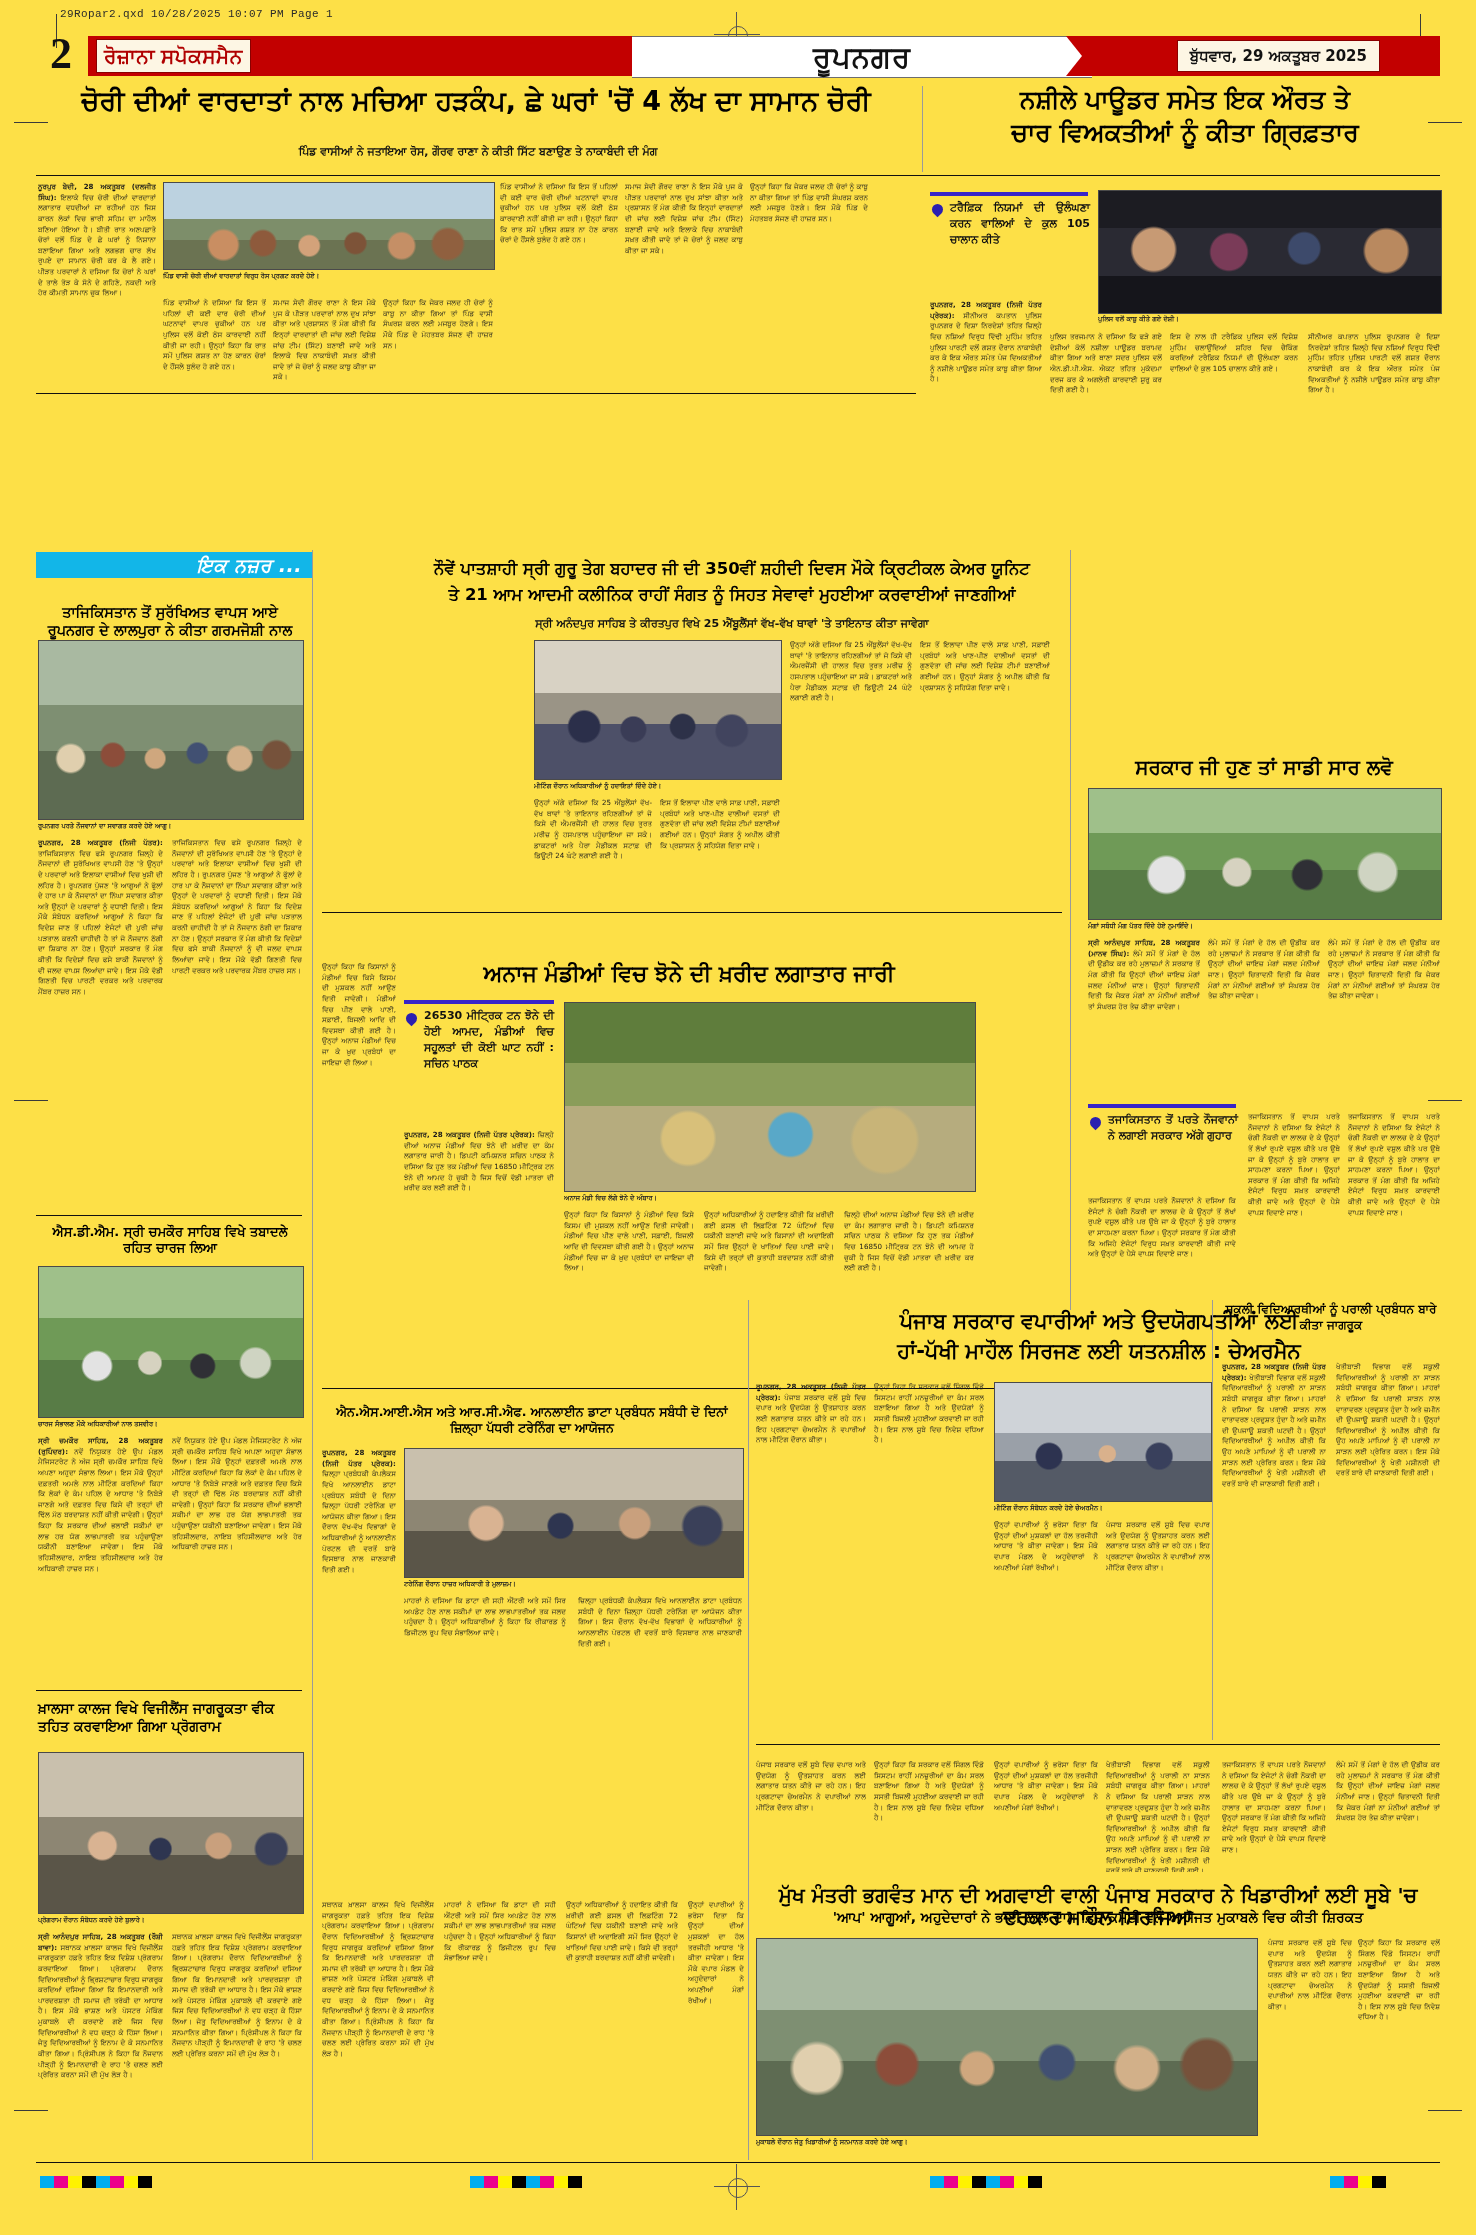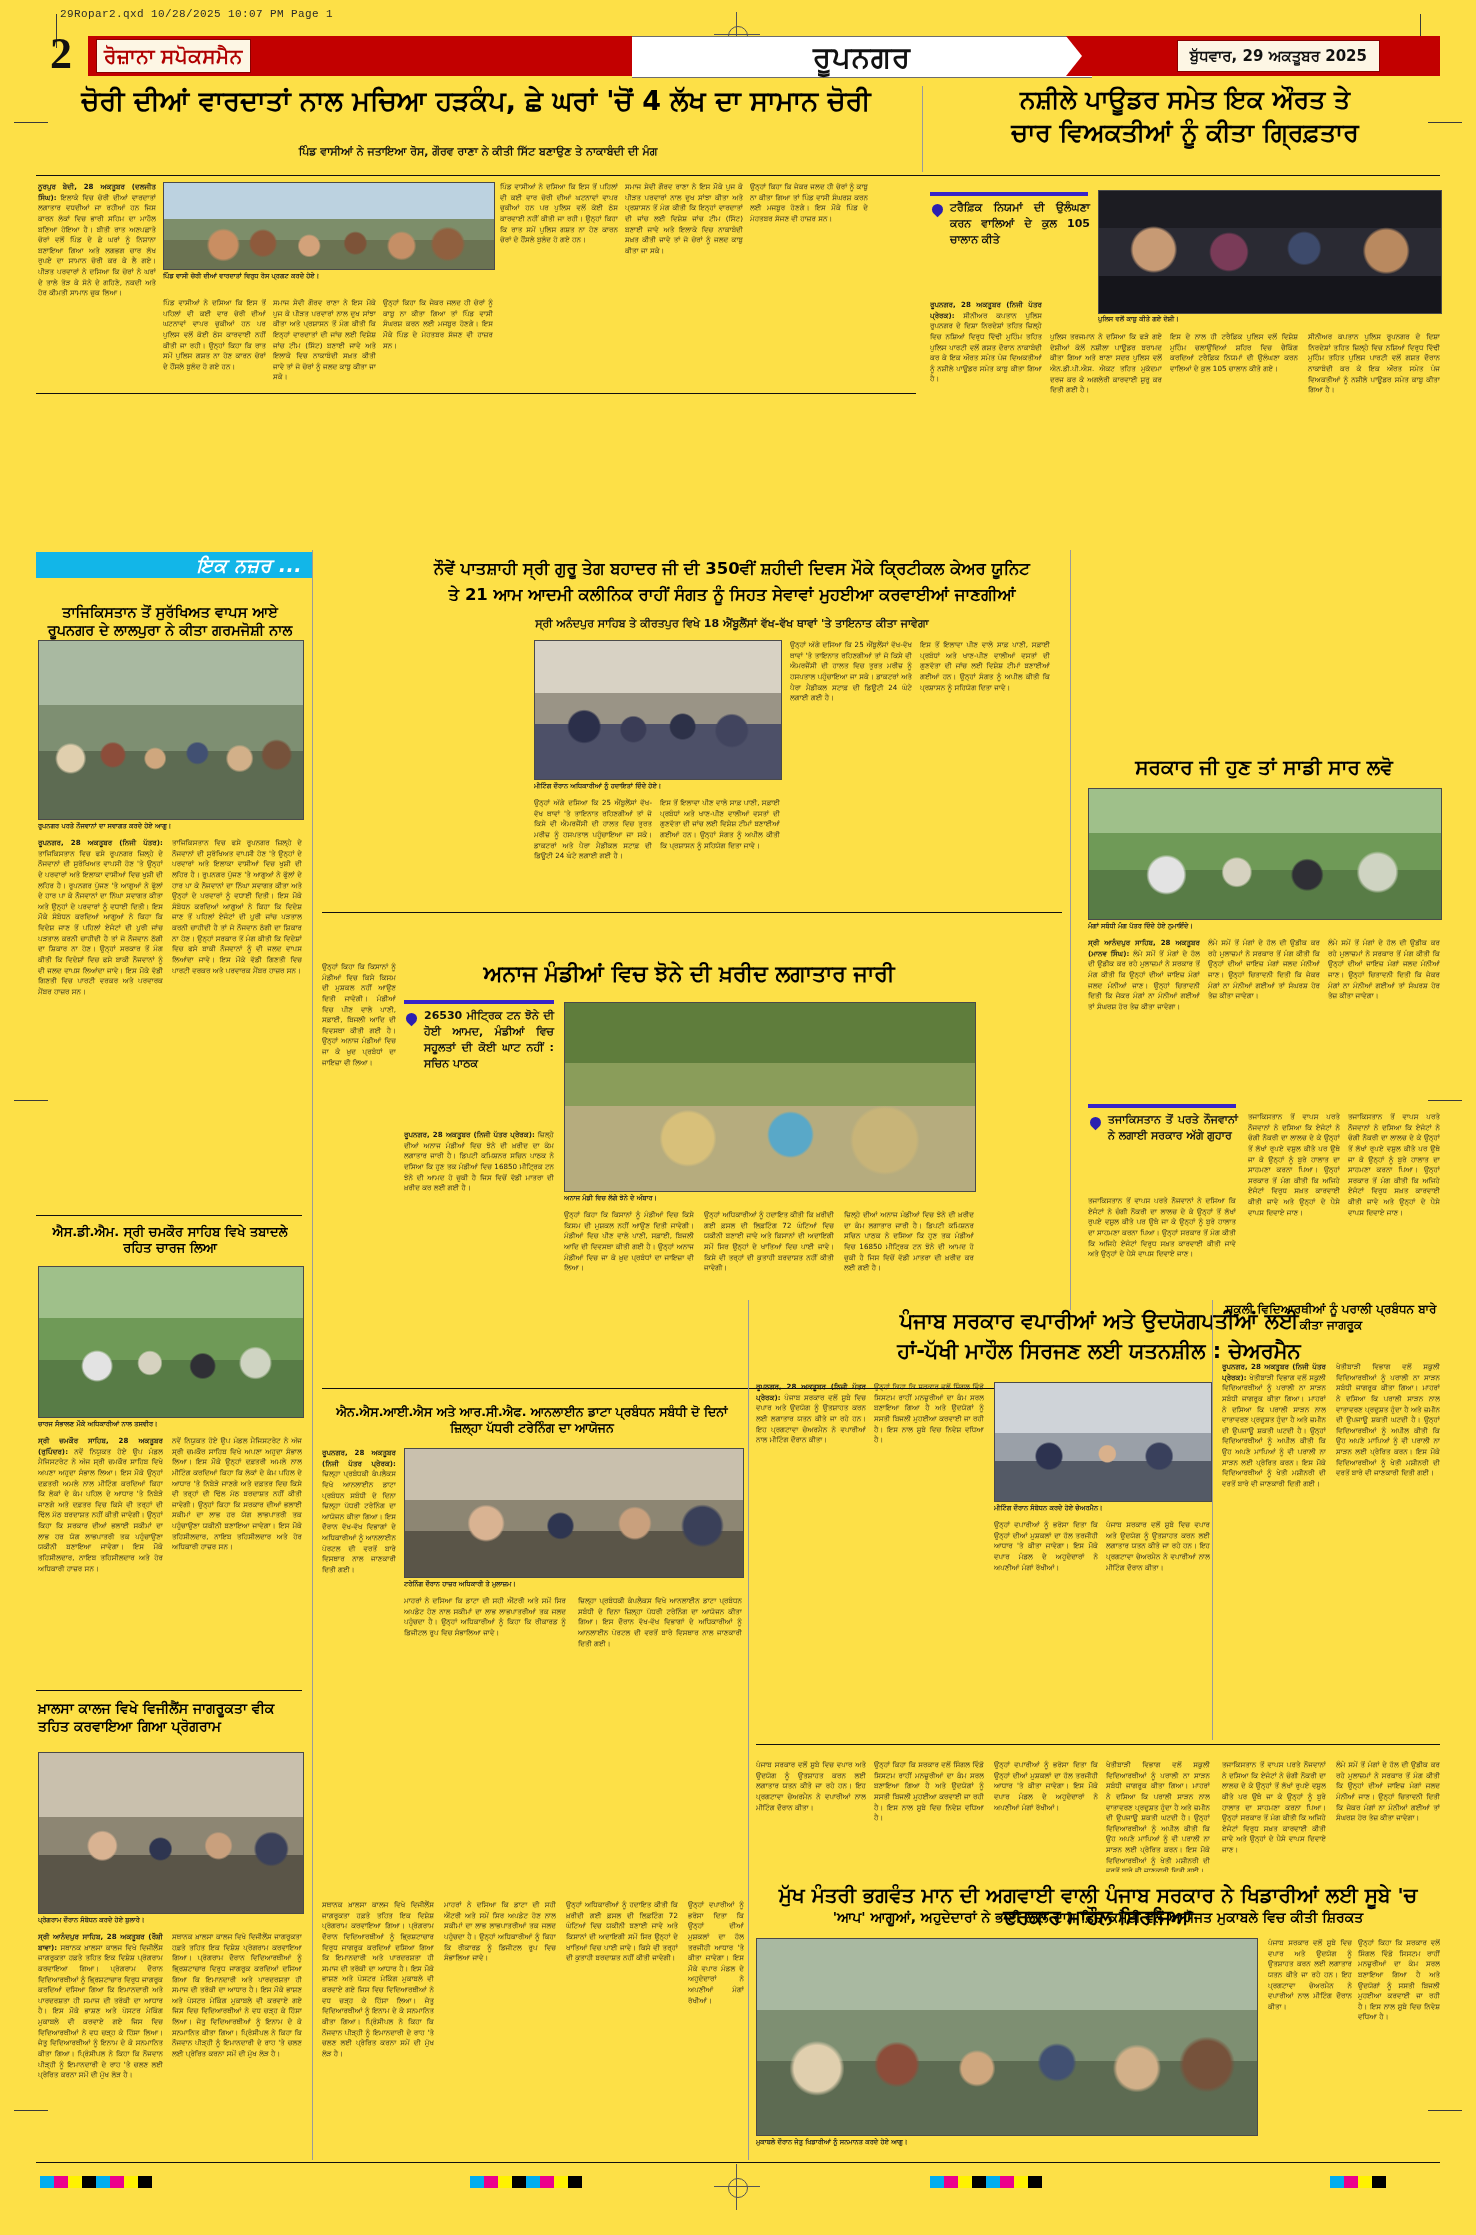--- a/index.html
+++ b/index.html
@@ -284,21 +284,21 @@
   <div class="body" style="left:38px;top:1932px;width:125px;height:222px;">
     <span class="lead">ਸ੍ਰੀ ਆਨੰਦਪੁਰ ਸਾਹਿਬ, 28 ਅਕਤੂਬਰ (ਰੌਸ਼ੀ ਬਾਵਾ):</span>
     <span>ਸਥਾਨਕ ਖ਼ਾਲਸਾ ਕਾਲਜ ਵਿਖੇ ਵਿਜੀਲੈਂਸ ਜਾਗਰੂਕਤਾ ਹਫ਼ਤੇ ਤਹਿਤ ਇਕ ਵਿਸ਼ੇਸ਼ ਪ੍ਰੋਗਰਾਮ ਕਰਵਾਇਆ ਗਿਆ। ਪ੍ਰੋਗਰਾਮ ਦੌਰਾਨ ਵਿਦਿਆਰਥੀਆਂ ਨੂੰ ਭ੍ਰਿਸ਼ਟਾਚਾਰ ਵਿਰੁਧ ਜਾਗਰੂਕ ਕਰਦਿਆਂ ਦਸਿਆ ਗਿਆ ਕਿ ਇਮਾਨਦਾਰੀ ਅਤੇ ਪਾਰਦਰਸ਼ਤਾ ਹੀ ਸਮਾਜ ਦੀ ਤਰੱਕੀ ਦਾ ਆਧਾਰ ਹੈ। ਇਸ ਮੌਕੇ ਭਾਸ਼ਣ ਅਤੇ ਪੋਸਟਰ ਮੇਕਿੰਗ ਮੁਕਾਬਲੇ ਵੀ ਕਰਵਾਏ ਗਏ ਜਿਸ ਵਿਚ ਵਿਦਿਆਰਥੀਆਂ ਨੇ ਵਧ ਚੜ੍ਹ ਕੇ ਹਿੱਸਾ ਲਿਆ। ਜੇਤੂ ਵਿਦਿਆਰਥੀਆਂ ਨੂੰ ਇਨਾਮ ਦੇ ਕੇ ਸਨਮਾਨਿਤ ਕੀਤਾ ਗਿਆ। ਪ੍ਰਿੰਸੀਪਲ ਨੇ ਕਿਹਾ ਕਿ ਨੌਜਵਾਨ ਪੀੜ੍ਹੀ ਨੂੰ ਇਮਾਨਦਾਰੀ ਦੇ ਰਾਹ 'ਤੇ ਚਲਣ ਲਈ ਪ੍ਰੇਰਿਤ ਕਰਨਾ ਸਮੇਂ ਦੀ ਮੁੱਖ ਲੋੜ ਹੈ।</span>
   </div>
   <div class="body" style="left:172px;top:1932px;width:130px;height:222px;">ਸਥਾਨਕ ਖ਼ਾਲਸਾ ਕਾਲਜ ਵਿਖੇ ਵਿਜੀਲੈਂਸ ਜਾਗਰੂਕਤਾ ਹਫ਼ਤੇ ਤਹਿਤ ਇਕ ਵਿਸ਼ੇਸ਼ ਪ੍ਰੋਗਰਾਮ ਕਰਵਾਇਆ ਗਿਆ। ਪ੍ਰੋਗਰਾਮ ਦੌਰਾਨ ਵਿਦਿਆਰਥੀਆਂ ਨੂੰ ਭ੍ਰਿਸ਼ਟਾਚਾਰ ਵਿਰੁਧ ਜਾਗਰੂਕ ਕਰਦਿਆਂ ਦਸਿਆ ਗਿਆ ਕਿ ਇਮਾਨਦਾਰੀ ਅਤੇ ਪਾਰਦਰਸ਼ਤਾ ਹੀ ਸਮਾਜ ਦੀ ਤਰੱਕੀ ਦਾ ਆਧਾਰ ਹੈ। ਇਸ ਮੌਕੇ ਭਾਸ਼ਣ ਅਤੇ ਪੋਸਟਰ ਮੇਕਿੰਗ ਮੁਕਾਬਲੇ ਵੀ ਕਰਵਾਏ ਗਏ ਜਿਸ ਵਿਚ ਵਿਦਿਆਰਥੀਆਂ ਨੇ ਵਧ ਚੜ੍ਹ ਕੇ ਹਿੱਸਾ ਲਿਆ। ਜੇਤੂ ਵਿਦਿਆਰਥੀਆਂ ਨੂੰ ਇਨਾਮ ਦੇ ਕੇ ਸਨਮਾਨਿਤ ਕੀਤਾ ਗਿਆ। ਪ੍ਰਿੰਸੀਪਲ ਨੇ ਕਿਹਾ ਕਿ ਨੌਜਵਾਨ ਪੀੜ੍ਹੀ ਨੂੰ ਇਮਾਨਦਾਰੀ ਦੇ ਰਾਹ 'ਤੇ ਚਲਣ ਲਈ ਪ੍ਰੇਰਿਤ ਕਰਨਾ ਸਮੇਂ ਦੀ ਮੁੱਖ ਲੋੜ ਹੈ।</div>
 
   <div class="vrule" style="left:312px;top:550px;height:1610px;"></div>
 
   <div class="hl" style="left:404px;top:560px;width:656px;font-size:16.5px;text-align:center;">ਨੌਵੇਂ ਪਾਤਸ਼ਾਹੀ ਸ੍ਰੀ ਗੁਰੂ ਤੇਗ ਬਹਾਦਰ ਜੀ ਦੀ 350ਵੀਂ ਸ਼ਹੀਦੀ ਦਿਵਸ ਮੌਕੇ ਕ੍ਰਿਟੀਕਲ ਕੇਅਰ ਯੂਨਿਟ</div>
   <div class="hl" style="left:404px;top:586px;width:656px;font-size:16.5px;text-align:center;">ਤੇ 21 ਆਮ ਆਦਮੀ ਕਲੀਨਿਕ ਰਾਹੀਂ ਸੰਗਤ ਨੂੰ ਸਿਹਤ ਸੇਵਾਵਾਂ ਮੁਹਈਆ ਕਰਵਾਈਆਂ ਜਾਣਗੀਆਂ</div>
-  <div class="sub" style="left:404px;top:618px;width:656px;font-size:11px;">ਸ੍ਰੀ ਅਨੰਦਪੁਰ ਸਾਹਿਬ ਤੇ ਕੀਰਤਪੁਰ ਵਿਖੇ 18 ਐਂਬੂਲੈਂਸਾਂ ਵੱਖ-ਵੱਖ ਥਾਵਾਂ 'ਤੇ ਤਾਇਨਾਤ ਕੀਤਾ ਜਾਵੇਗਾ</div>
+  <div class="sub" style="left:404px;top:618px;width:656px;font-size:11px;">ਸ੍ਰੀ ਅਨੰਦਪੁਰ ਸਾਹਿਬ ਤੇ ਕੀਰਤਪੁਰ ਵਿਖੇ 25 ਐਂਬੂਲੈਂਸਾਂ ਵੱਖ-ਵੱਖ ਥਾਵਾਂ 'ਤੇ ਤਾਇਨਾਤ ਕੀਤਾ ਜਾਵੇਗਾ</div>
 
   <div class="photo" style="left:534px;top:640px;width:246px;height:138px;">
     <div class="ph-hall"></div>
   </div>
   <div class="cap" style="left:534px;top:782px;width:246px;height:12px;">ਮੀਟਿੰਗ ਦੌਰਾਨ ਅਧਿਕਾਰੀਆਂ ਨੂੰ ਹਦਾਇਤਾਂ ਦਿੰਦੇ ਹੋਏ।</div>
   <div class="body" style="left:534px;top:798px;width:118px;height:92px;">ਉਨ੍ਹਾਂ ਅੱਗੇ ਦਸਿਆ ਕਿ 25 ਐਂਬੂਲੈਂਸਾਂ ਵੱਖ-ਵੱਖ ਥਾਵਾਂ 'ਤੇ ਤਾਇਨਾਤ ਰਹਿਣਗੀਆਂ ਤਾਂ ਜੋ ਕਿਸੇ ਵੀ ਐਮਰਜੈਂਸੀ ਦੀ ਹਾਲਤ ਵਿਚ ਤੁਰਤ ਮਰੀਜ਼ ਨੂੰ ਹਸਪਤਾਲ ਪਹੁੰਚਾਇਆ ਜਾ ਸਕੇ। ਡਾਕਟਰਾਂ ਅਤੇ ਪੈਰਾ ਮੈਡੀਕਲ ਸਟਾਫ਼ ਦੀ ਡਿਊਟੀ 24 ਘੰਟੇ ਲਗਾਈ ਗਈ ਹੈ।</div>
   <div class="body" style="left:660px;top:798px;width:120px;height:92px;">ਇਸ ਤੋਂ ਇਲਾਵਾ ਪੀਣ ਵਾਲੇ ਸਾਫ਼ ਪਾਣੀ, ਸਫ਼ਾਈ ਪ੍ਰਬੰਧਾਂ ਅਤੇ ਖਾਣ-ਪੀਣ ਵਾਲੀਆਂ ਵਸਤਾਂ ਦੀ ਗੁਣਵੱਤਾ ਦੀ ਜਾਂਚ ਲਈ ਵਿਸ਼ੇਸ਼ ਟੀਮਾਂ ਬਣਾਈਆਂ ਗਈਆਂ ਹਨ। ਉਨ੍ਹਾਂ ਸੰਗਤ ਨੂੰ ਅਪੀਲ ਕੀਤੀ ਕਿ ਪ੍ਰਸ਼ਾਸਨ ਨੂੰ ਸਹਿਯੋਗ ਦਿਤਾ ਜਾਵੇ।</div>
   <div class="body" style="left:790px;top:640px;width:122px;height:250px;">ਉਨ੍ਹਾਂ ਅੱਗੇ ਦਸਿਆ ਕਿ 25 ਐਂਬੂਲੈਂਸਾਂ ਵੱਖ-ਵੱਖ ਥਾਵਾਂ 'ਤੇ ਤਾਇਨਾਤ ਰਹਿਣਗੀਆਂ ਤਾਂ ਜੋ ਕਿਸੇ ਵੀ ਐਮਰਜੈਂਸੀ ਦੀ ਹਾਲਤ ਵਿਚ ਤੁਰਤ ਮਰੀਜ਼ ਨੂੰ ਹਸਪਤਾਲ ਪਹੁੰਚਾਇਆ ਜਾ ਸਕੇ। ਡਾਕਟਰਾਂ ਅਤੇ ਪੈਰਾ ਮੈਡੀਕਲ ਸਟਾਫ਼ ਦੀ ਡਿਊਟੀ 24 ਘੰਟੇ ਲਗਾਈ ਗਈ ਹੈ।</div>
   <div class="body" style="left:920px;top:640px;width:130px;height:250px;">ਇਸ ਤੋਂ ਇਲਾਵਾ ਪੀਣ ਵਾਲੇ ਸਾਫ਼ ਪਾਣੀ, ਸਫ਼ਾਈ ਪ੍ਰਬੰਧਾਂ ਅਤੇ ਖਾਣ-ਪੀਣ ਵਾਲੀਆਂ ਵਸਤਾਂ ਦੀ ਗੁਣਵੱਤਾ ਦੀ ਜਾਂਚ ਲਈ ਵਿਸ਼ੇਸ਼ ਟੀਮਾਂ ਬਣਾਈਆਂ ਗਈਆਂ ਹਨ। ਉਨ੍ਹਾਂ ਸੰਗਤ ਨੂੰ ਅਪੀਲ ਕੀਤੀ ਕਿ ਪ੍ਰਸ਼ਾਸਨ ਨੂੰ ਸਹਿਯੋਗ ਦਿਤਾ ਜਾਵੇ।</div>
 

